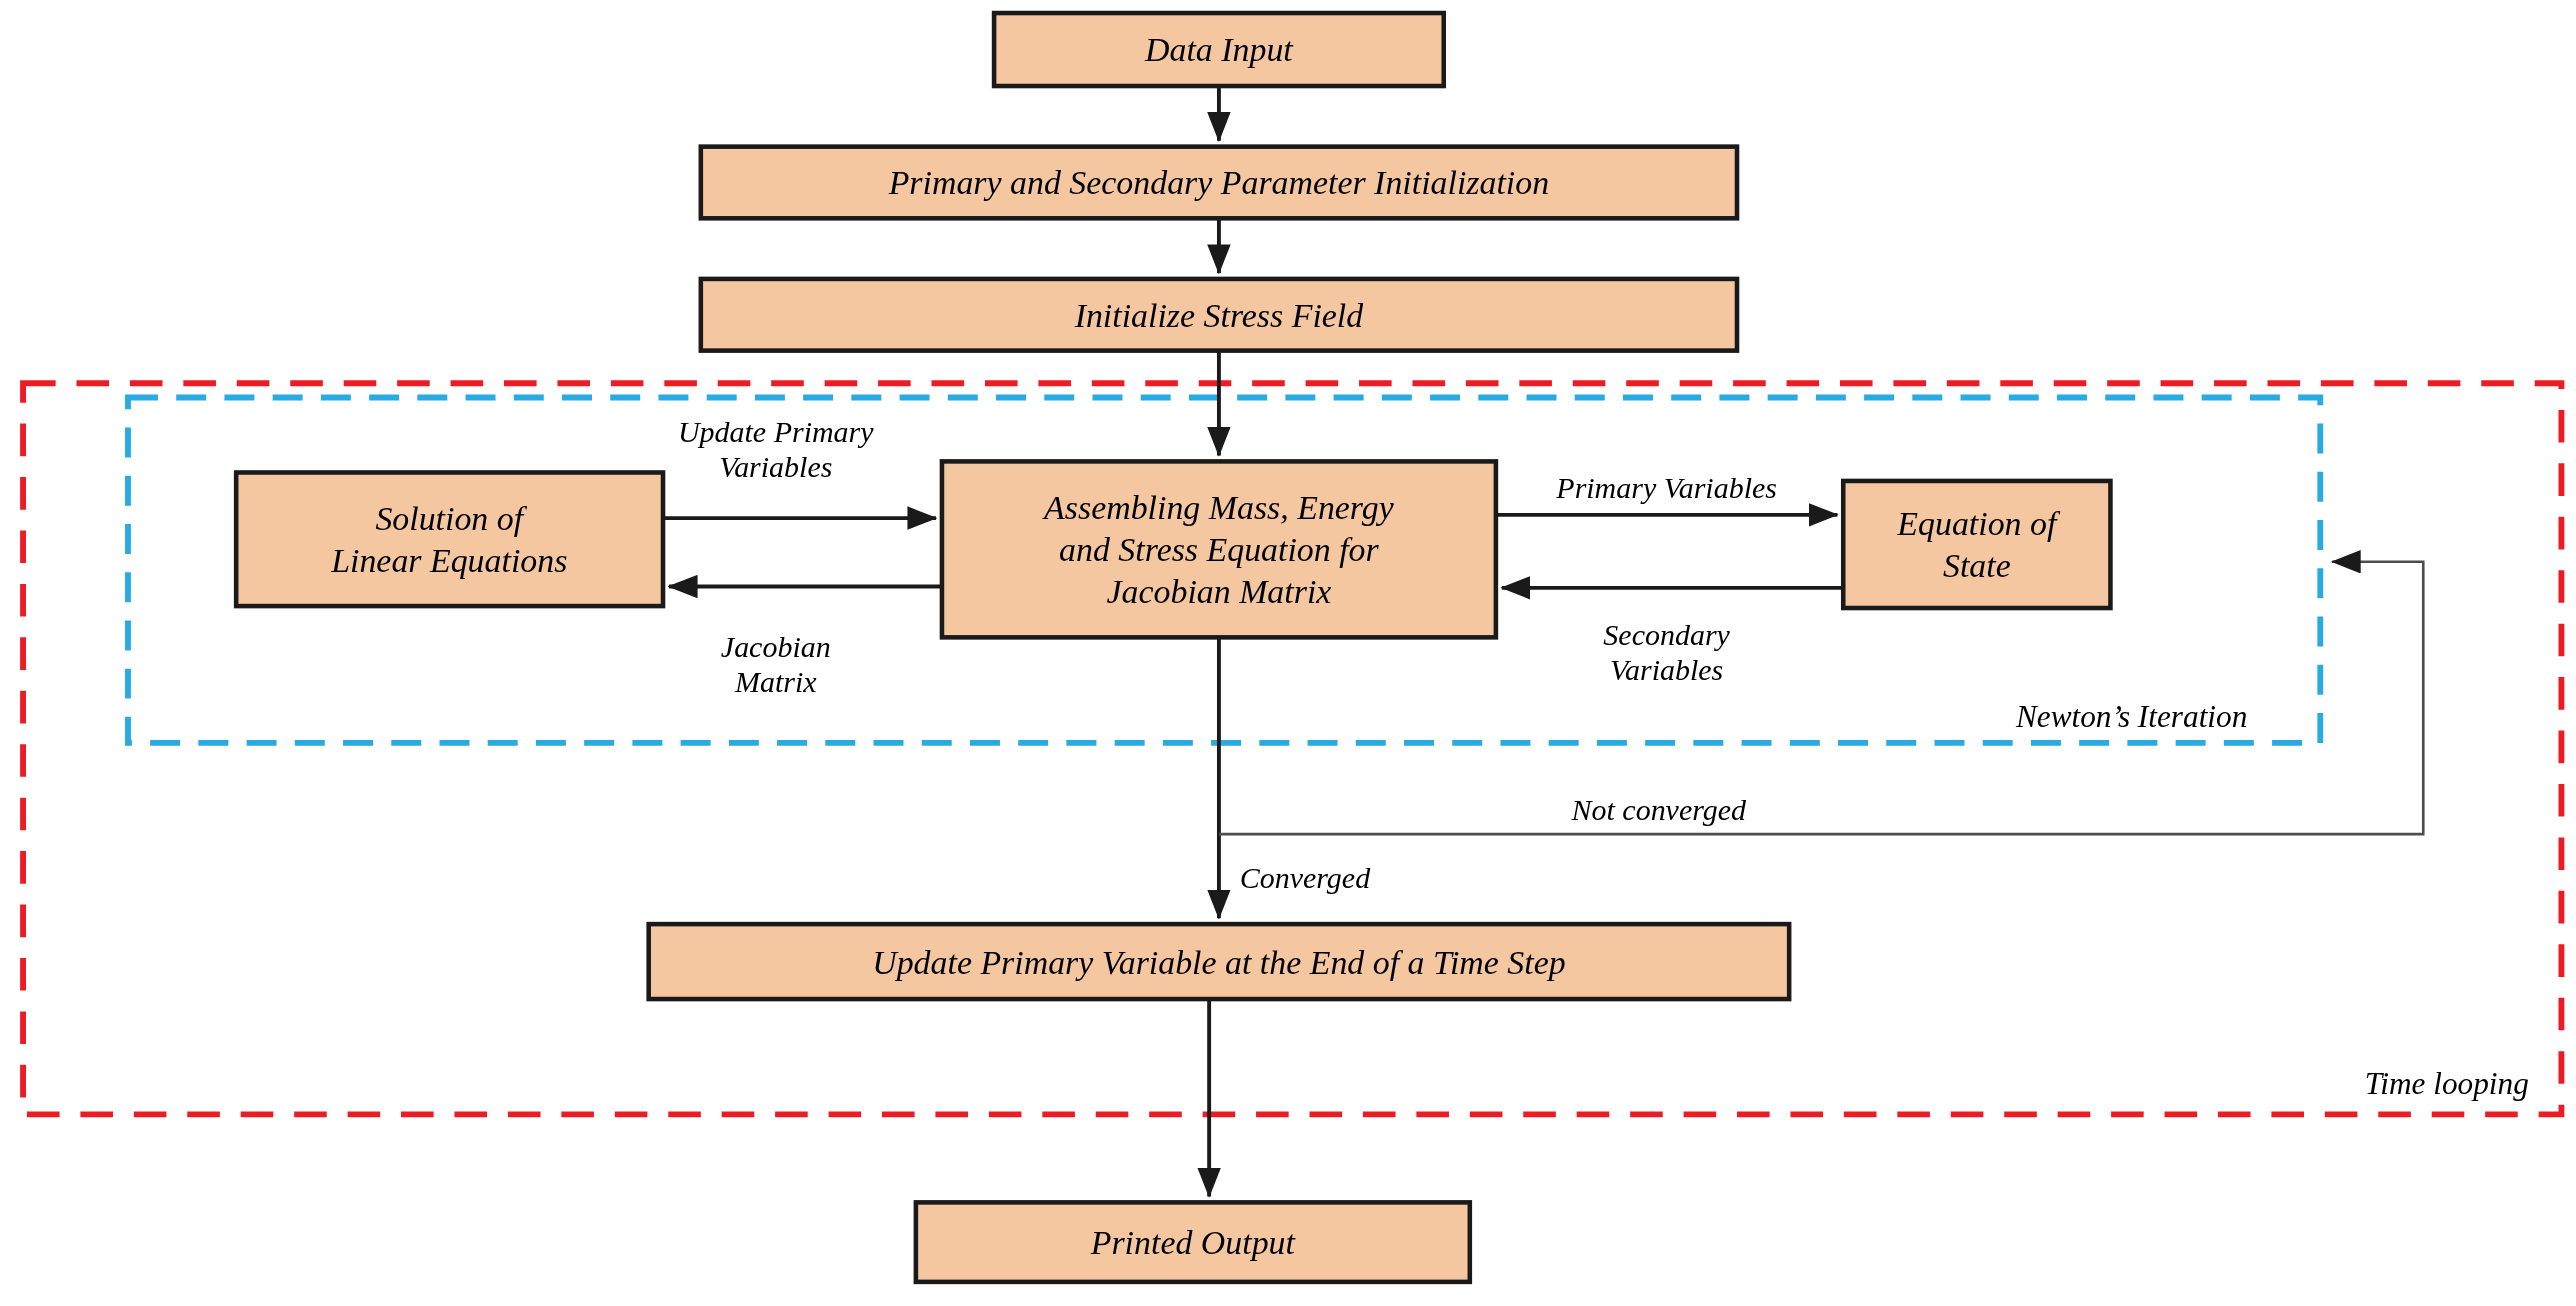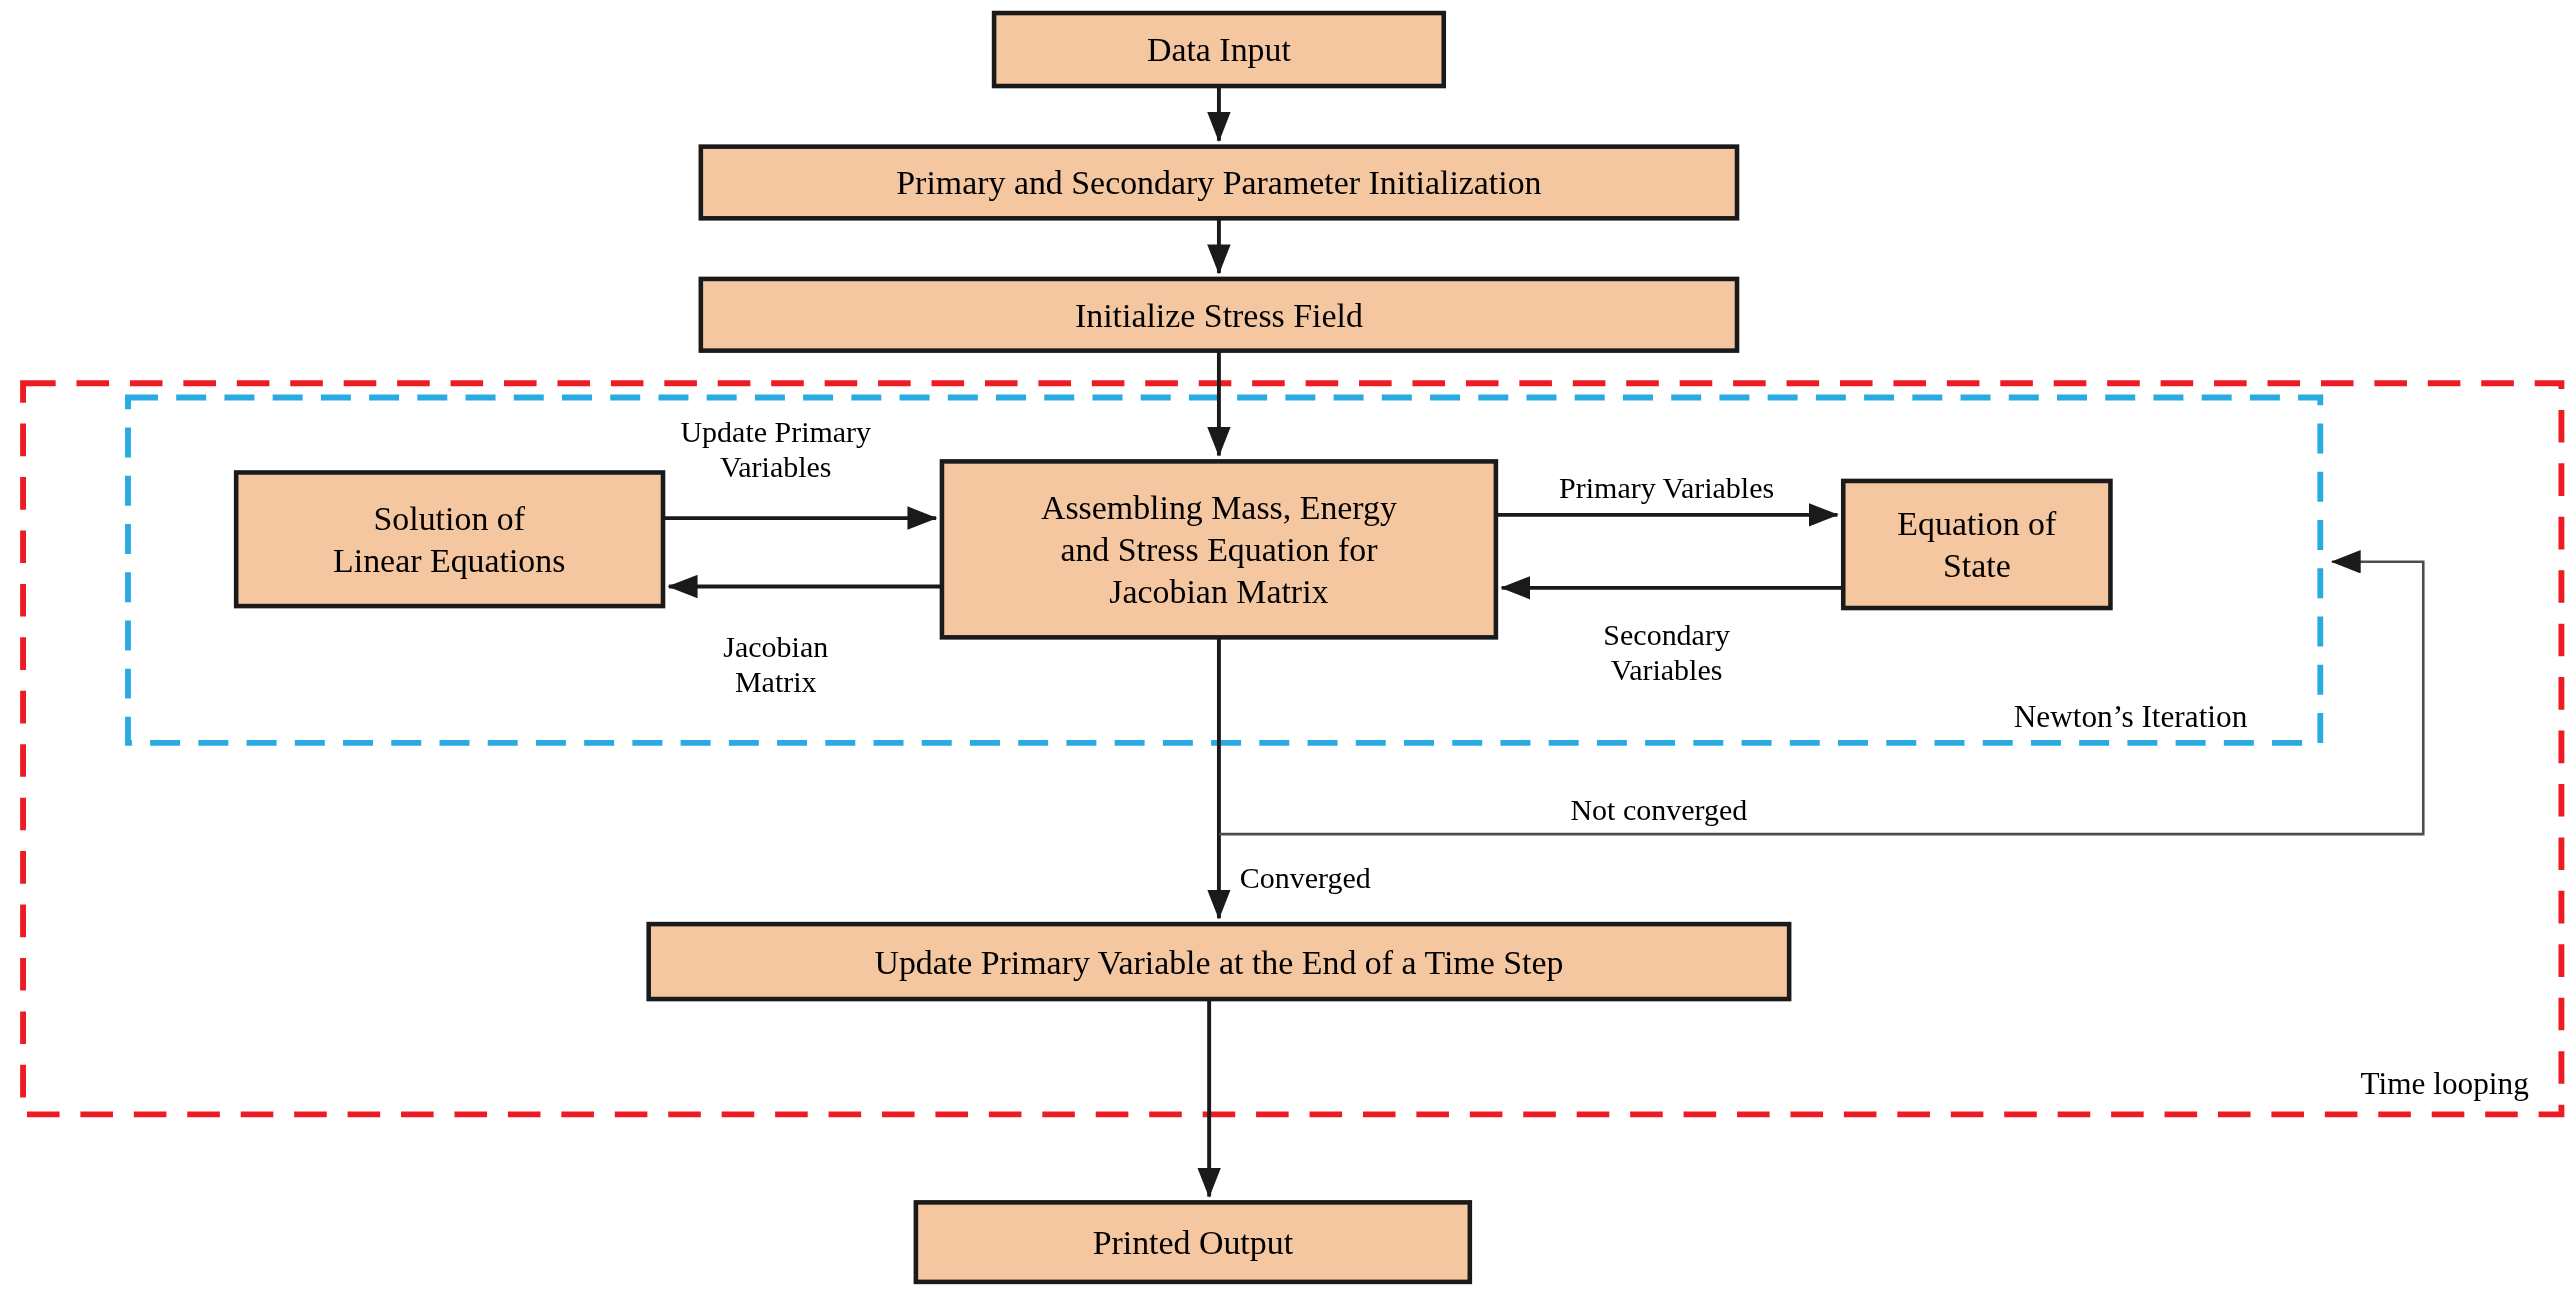--- a/index.html
+++ b/index.html
@@ -2,21 +2,21 @@
 <html style="--background: #FFFFFF; --box-fill: #F4C7A1; --box-border: #1A1A1A; --newton-border: #29ABE2; --time-border: #ED1C24; --arrow: #1A1A1A; --feedback-line: #4D4D4D; --text: #000000;font-size:10.4px"><head>
 <meta charset="utf-8">
 <style>
   html, body { margin: 0; padding: 0; }
   body {
     width: 2576px; height: 1306px;
     background: var(--background, #fff);
     font-family: "Liberation Serif", serif;
     overflow: hidden;
   }
-  .canvas { position: relative; width: 2576px; height: 1306px; }
+  .canvas { position: relative; width: 2576px; height: 1306px; font-style: italic; }
   svg { display: block; }
 
   .node-rect {
     fill: var(--box-fill, #F5C7A0);
     stroke: var(--box-border, #1a1a1a);
     stroke-width: 7px;
   }
   .node-label, .edge-label, .region-label {
     fill: var(--text, #000);
     font-family: "Liberation Serif", serif;

